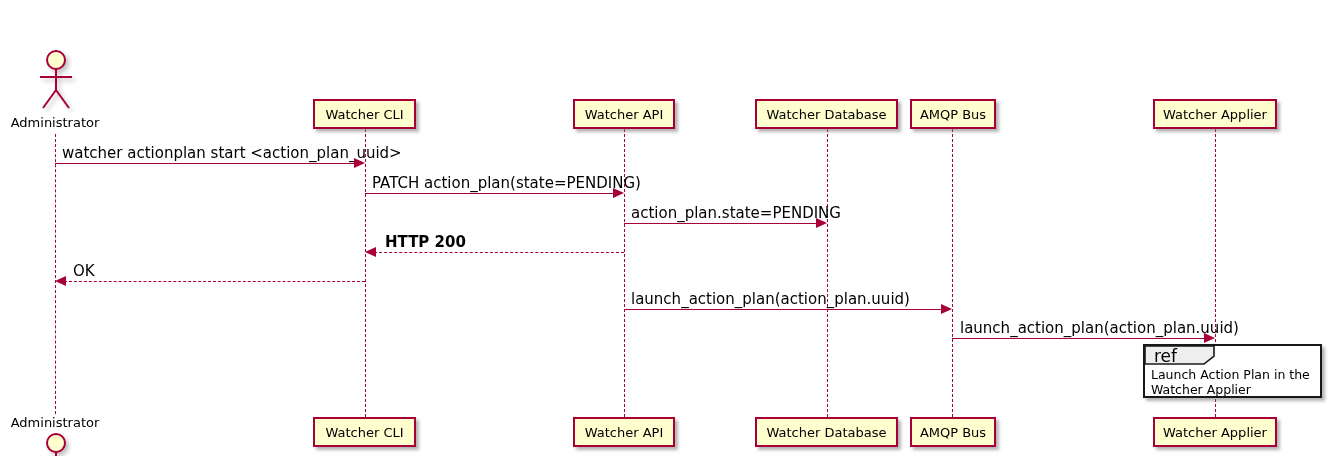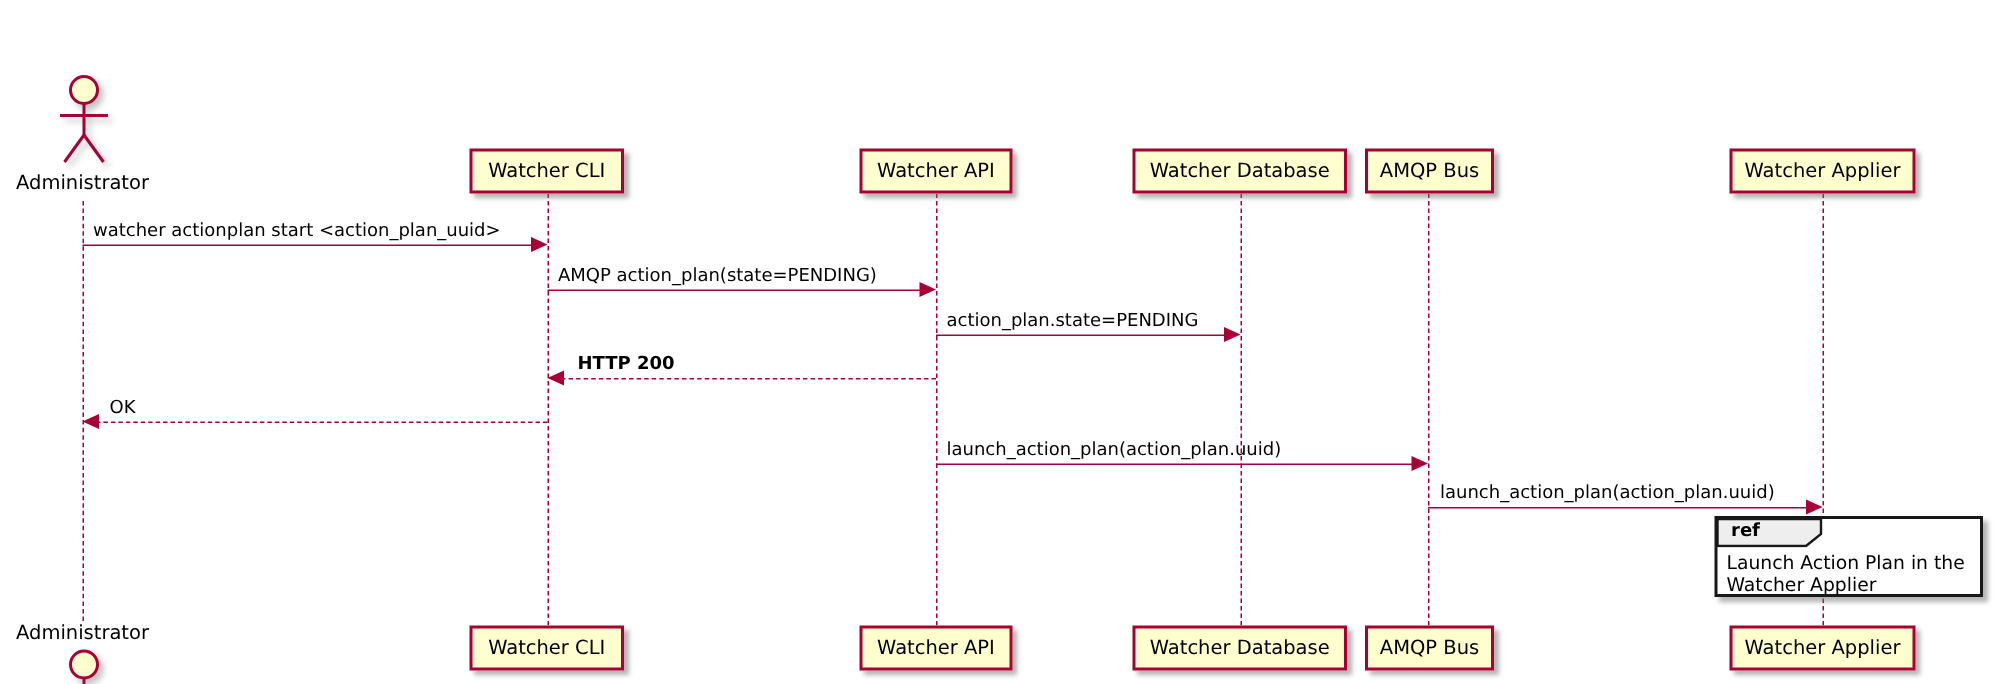--- a/index.html
+++ b/index.html
@@ -38,21 +38,21 @@
   .actor-label {
     position: absolute;
     width: 110px;
     text-align: center;
     font-size: 13px;
     z-index: 3;
     white-space: nowrap;
   }
   .msg-text {
     position: absolute;
-    font-size: 12px;
+    font-size: 15px;
     line-height: 14px;
     white-space: nowrap;
     z-index: 2;
   }
   .msg-line {
     position: absolute;
     height: 0;
     z-index: 2;
   }
   .msg-line.solid  { border-top: 1px solid #A80036; }
@@ -73,22 +73,22 @@
     background: #ffffff;
     border: 2px solid #181818;
     box-sizing: border-box;
     box-shadow: 3px 3px 3px rgba(120,120,120,0.55);
     z-index: 4;
   }
   .ref-header { position: absolute; left: -1px; top: -1px; width: 72px; height: 20px; }
   .ref-keyword {
     position: absolute;
     left: 10px; top: 1px;
-    font-size: 12px;
-    font-weight: bold;
+    font-size: 17px;
+    font-weight: normal;
     z-index: 5;
   }
   .ref-body {
     position: absolute;
     left: 6px; top: 21px;
     font-size: 12.5px;
     line-height: 15px;
     white-space: nowrap;
   }
 </style>
@@ -121,21 +121,21 @@
   <div class="pbox" style="left:910px; top:53px; width:86px;">AMQP Bus</div>
   <div class="pbox" style="left:1153px;top:53px; width:124px;">Watcher Applier</div>
 
   <div>
     <div class="msg-text" style="left:62px; top:100px;">watcher actionplan start &lt;action_plan_uuid&gt;</div>
     <div class="msg-line solid" style="left:55px; top:117px; width:300px;"></div>
     <div class="arrowhead right" style="left:354px; top:112px;"></div>
   </div>
 
   <div>
-    <div class="msg-text" style="left:372px; top:130px;">AMQP action_plan(state=PENDING)</div>
+    <div class="msg-text" style="left:372px; top:130px;">PATCH action_plan(state=PENDING)</div>
     <div class="msg-line solid" style="left:365px; top:147px; width:249px;"></div>
     <div class="arrowhead right" style="left:613px; top:142px;"></div>
   </div>
 
   <div>
     <div class="msg-text" style="left:631px; top:160px;">action_plan.state=PENDING</div>
     <div class="msg-line solid" style="left:624px; top:177px; width:193px;"></div>
     <div class="arrowhead right" style="left:816px; top:172px;"></div>
   </div>
 

